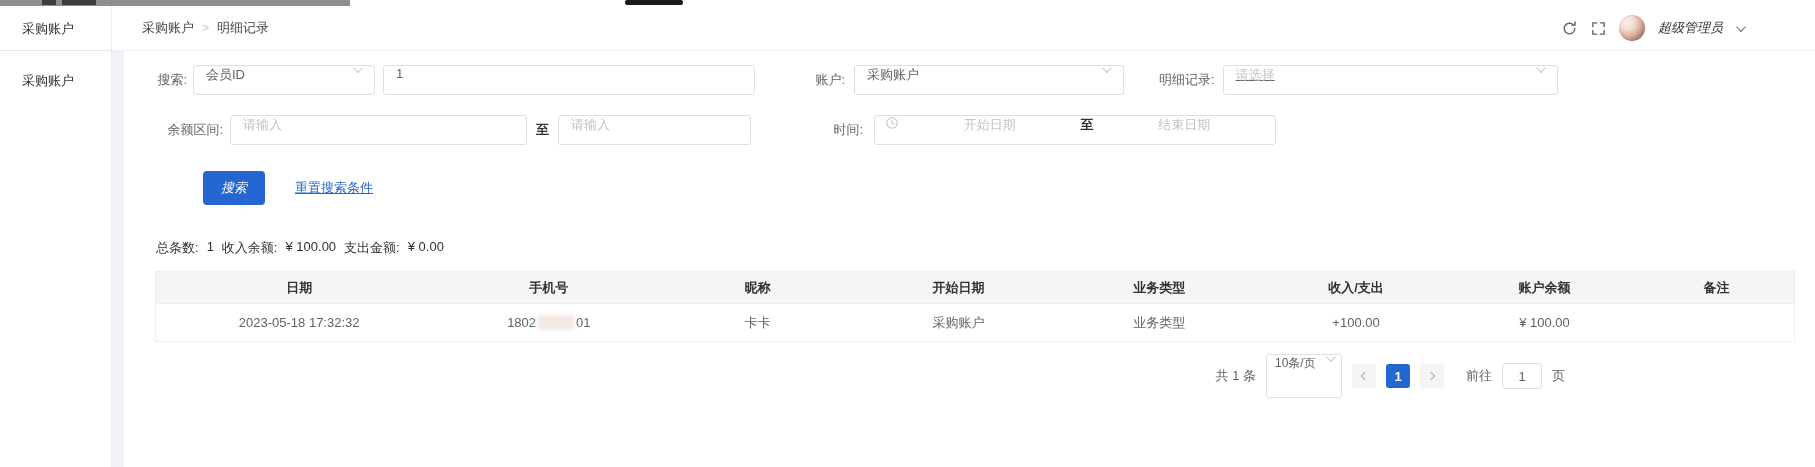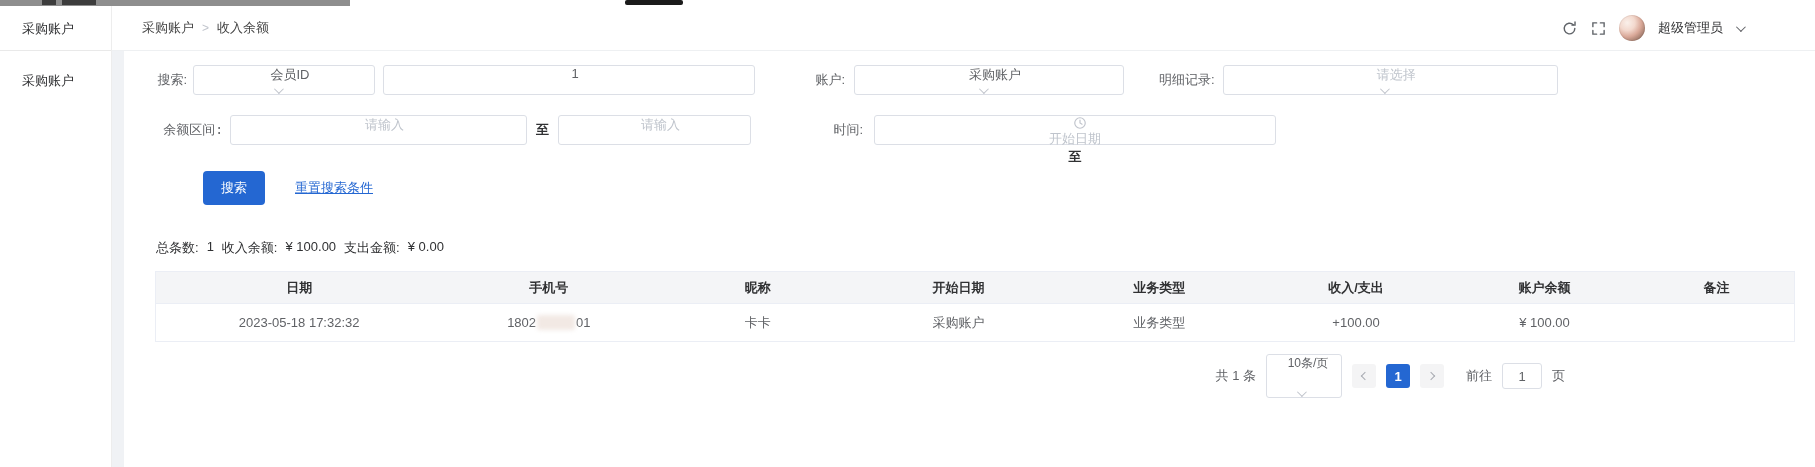--- a/index.html
+++ b/index.html
@@ -19,52 +19,52 @@
   .sidebar-head { height:45px; line-height:45px; padding-left:22px; font-size:13px; color:#303133;
     border-bottom:1px solid #e9e9e9; }
   .sidebar-item { padding:21px 0 0 22px; font-size:13px; color:#303133; cursor:pointer; }
 
   
   .main { flex:1; display:flex; flex-direction:column; min-width:0; }
   .topbar { height:45px; flex-shrink:0; border-bottom:1px solid #eef0f2; display:flex;
     align-items:center; justify-content:space-between; padding:0 72px 0 30px; background:#fff; }
   .breadcrumb { font-size:13px; color:#454545; display:flex; align-items:center; gap:8px; }
   .breadcrumb .sep { color:#c0c4cc; font-size:12px; }
-  .topbar-right { display:flex; align-items:center; gap:13px; }
+  .topbar-right { display:flex; align-items:center; gap:13px;font-style:italic; }
   .icon-btn { display:flex; align-items:center; cursor:pointer; }
   .avatar { width:26px; height:26px; border-radius:50%;
     background: radial-gradient(circle at 32% 30%, #faf0ea 0%, #f3d9ce 30%, #d9a898 55%, #8d6b5c 85%, #6e5348 100%);
     box-shadow: inset 0 0 0 1px rgba(0,0,0,.06); }
   .user-name { font-size:13px; color:#303133; }
   .chev { display:inline-block; width:7px; height:7px; border-right:1.4px solid #909399;
     border-bottom:1.4px solid #909399; transform:rotate(45deg) translateY(-2px); }
   .chev.dark { border-color:#606266; }
 
   
   .content { flex:1; display:flex; background:#f0f2f5; min-height:0; }
   .card { flex:1; margin-left:12px; background:#fff; padding-top:14px; overflow:hidden;padding-left:15px; }
 
   .filter-row { display:flex; align-items:center; height:30px; font-size:13px; color:#606266; }
   .row1 { margin-top:0; }
   .row2 { margin-top:20px; }
   .flabel { text-align:right; flex-shrink:0; }
   .box { height:30px; border:1px solid #dcdfe6; border-radius:3px; background:#fff;
-    display:flex; align-items:center; font-size:13px;flex-direction:column; }
+    display:flex; align-items:flex-start; font-size:13px; }
   .box .val { color:#606266; padding-left:12px; flex:1; }
   .box .ph  { color:#bfc4cc; padding-left:12px; flex:1; }
   .box .chev { margin-right:14px; border-color:#c0c4cc; }
   .to-sep { color:#303133; font-weight:700; }
 
   .date-picker { width:402px; margin-left:11px; }
   .date-picker .half { flex:1; text-align:center; color:#bfc4cc; }
   .clock { margin-left:10px; display:flex; }
 
   .action-row { margin-top:26px; display:flex; align-items:center; }
   .btn-primary { margin-left:64px; width:62px; height:34px; border:none; border-radius:4px;
-    background:var(--primary); color:#fff; font-size:13px; cursor:pointer; font-family:inherit; }
+    background:var(--primary); color:#fff; font-size:13px; cursor:pointer; font-family:inherit;font-style:italic; }
   .reset-link { margin-left:30px; font-size:13px; color:var(--primary);
     text-decoration:underline; cursor:pointer; }
 
   .summary { margin-top:34px; padding-left:17px; font-size:13px; color:#303133; display:flex; gap:8px; }
   .summary b { font-weight:400; }
 
   .dtable { margin:14px 16px 0 16px; width:1640px; border:1px solid #ebeef5; border-radius:3px;
     border-collapse:collapse; font-size:13px; table-layout:fixed; }
   .dtable th { background:#f4f5f7; height:32px; color:#303133; font-weight:700; text-align:center;
     border-bottom:1px solid #ebeef5; }
@@ -104,21 +104,21 @@
     <div class="sidebar-head">采购账户</div>
     <div class="sidebar-item">采购账户</div>
   </aside>
 
   <div class="main">
 
     <header class="topbar">
       <nav class="breadcrumb">
         <span>采购账户</span>
         <span class="sep">&gt;</span>
-        <span>收入余额</span>
+        <span>明细记录</span>
       </nav>
       <div class="topbar-right">
         <span class="icon-btn">
           <svg width="17" height="17" viewBox="0 0 24 24" fill="none" stroke="#5f6368" stroke-width="2" stroke-linecap="round">
             <path d="M19.5 12a7.5 7.5 0 1 1-2.2-5.3"></path>
               <path d="M19.8 2.8v4.4h-4.4"></path>
           </svg>
         </span>
         <span class="icon-btn">
           <svg width="15" height="15" viewBox="0 0 24 24" fill="none" stroke="#5f6368" stroke-width="2.2" stroke-linecap="round">
@@ -145,45 +145,46 @@
           </div>
           <div class="box" style="width:372px; margin-left:8px;">
             <span class="val">1</span>
           </div>
           <span class="flabel" style="width:36px; margin-left:54px;">账户:</span>
           <div class="box" style="width:270px; margin-left:9px;">
             <span class="val">采购账户</span>
             <span class="chev"></span>
           </div>
           <span class="flabel" style="margin-left:35px;">明细记录:</span>
-          <div class="box" style="width:335px; margin-left:8px;">
+          <div class="box" style="width:335px; margin-left:8px;text-decoration:underline;">
             <span class="ph">请选择</span>
             <span class="chev"></span>
           </div>
         </div>
 
         <div class="filter-row row2">
-          <span class="flabel" style="width:84px;font-family:Liberation Mono, monospace;">余额区间:</span>
+          <span class="flabel" style="width:84px;">余额区间:</span>
           <div class="box" style="width:297px; margin-left:7px;">
             <span class="ph">请输入</span>
           </div>
           <span class="to-sep" style="margin-left:9px;">至</span>
           <div class="box" style="width:193px; margin-left:9px;">
             <span class="ph">请输入</span>
           </div>
           <span class="flabel" style="width:36px; margin-left:76px;">时间:</span>
           <div class="box date-picker">
             <span class="clock">
               <svg width="14" height="14" viewBox="0 0 24 24" fill="none" stroke="#c0c4cc" stroke-width="2" stroke-linecap="round">
                 <circle cx="12" cy="12" r="9"></circle>
                   <path d="M12 7v5l3.5 2"></path>
               </svg>
             </span>
             <span class="half">开始日期</span>
             <span class="to-sep">至</span>
+            <span class="half">结束日期</span>
           </div>
         </div>
 
         <div class="action-row">
           <button class="btn-primary">搜索</button>
           <span class="reset-link">重置搜索条件</span>
         </div>
 
         <div class="summary">
           <span>总条数:</span>

